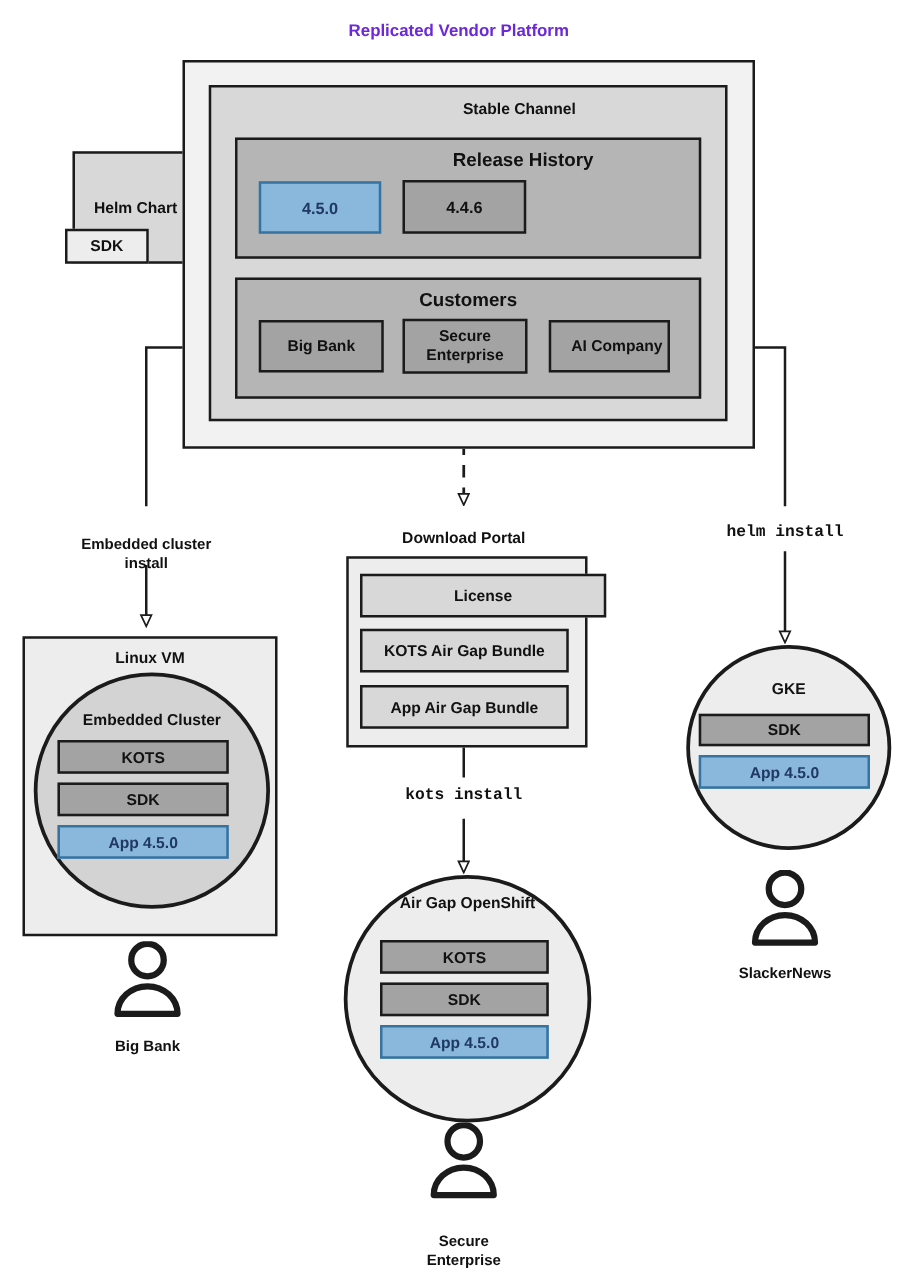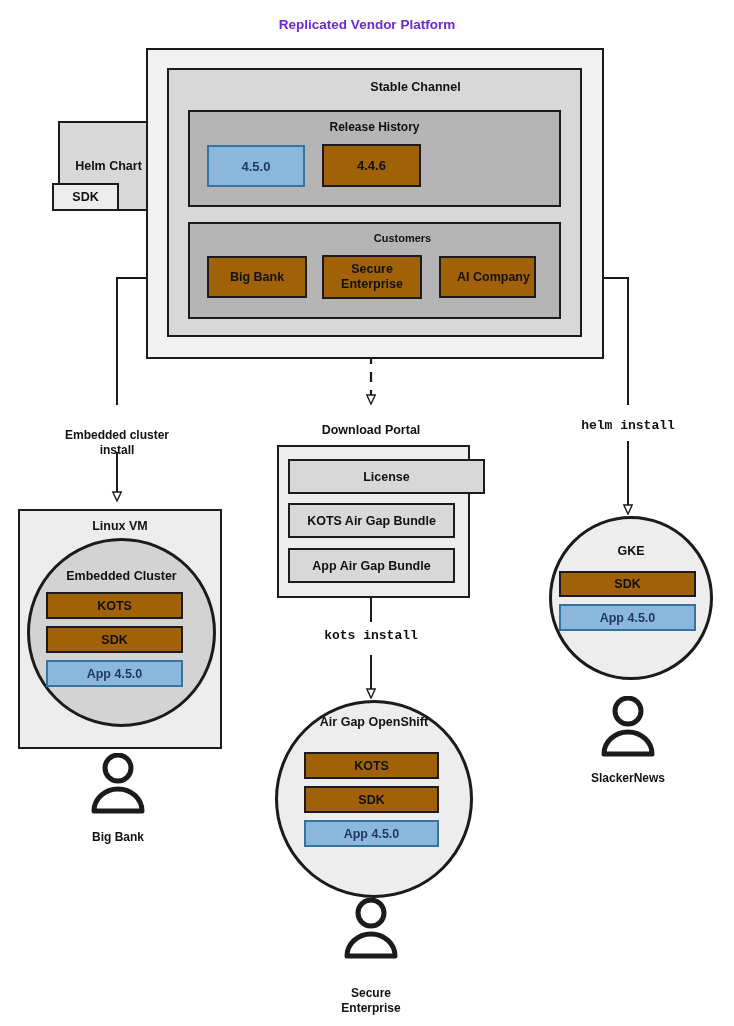--- a/index.html
+++ b/index.html
@@ -51,21 +51,21 @@
   }
   .box-lvl2 {
     background: #d8d8d8;
     border: 2px solid #1b1b1b;
   }
   .box-lvl3 {
     background: #b5b5b5;
     border: 2px solid #1b1b1b;
   }
   .box-white {
-    background: #a16207;
+    background: #a3a3a3;
     border: 2px solid #1b1b1b;
   }
   .box-grey {
     background: #d8d8d8;
     border: 2px solid #1b1b1b;
   }
   .box-lightgrey {
     background: #ededed;
     border: 2px solid #1b1b1b;
   }
@@ -148,33 +148,33 @@
 
   <div class="box-outer" style="position:absolute;left:146px;top:48px;width:454px;height:307px;"></div>
 
   <div class="box-lvl2" style="position:absolute;left:167px;top:68px;width:411px;height:265px;">
     <div class="hdr" style="top:10px;font-size:12.5px;margin-left:41px;">
       <span>Stable Channel</span>
     </div>
   </div>
 
   <div class="box-lvl3" style="position:absolute;left:188px;top:110px;width:369px;height:93px;">
-    <div class="hdr" style="top:8px;font-size:12px;">
+    <div class="hdr" style="top:8px;font-size:15px;padding-left:44px;">
       <span>Release History</span>
     </div>
   </div>
   <div class="node box-blue" style="left:207px;top:145px;width:98px;height:42px;font-size:13px;">
     <span>4.5.0</span>
   </div>
   <div class="node box-white" style="left:322px;top:144px;width:99px;height:43px;font-size:13px;">
     <span>4.4.6</span>
   </div>
 
   <div class="box-lvl3" style="position:absolute;left:188px;top:222px;width:369px;height:93px;">
-    <div class="hdr" style="top:8px;font-size:11px;padding-left:28px;">
+    <div class="hdr" style="top:8px;font-size:15px;">
       <span>Customers</span>
     </div>
   </div>
   <div class="node box-white" style="left:207px;top:256px;width:100px;height:42px;font-size:12.5px;">
     <span>Big Bank</span>
   </div>
   <div class="node box-white" style="left:322px;top:255px;width:100px;height:44px;font-size:12.5px;white-space:pre-line;line-height:1.2;">
     <span>Secure
 Enterprise</span>
   </div>

